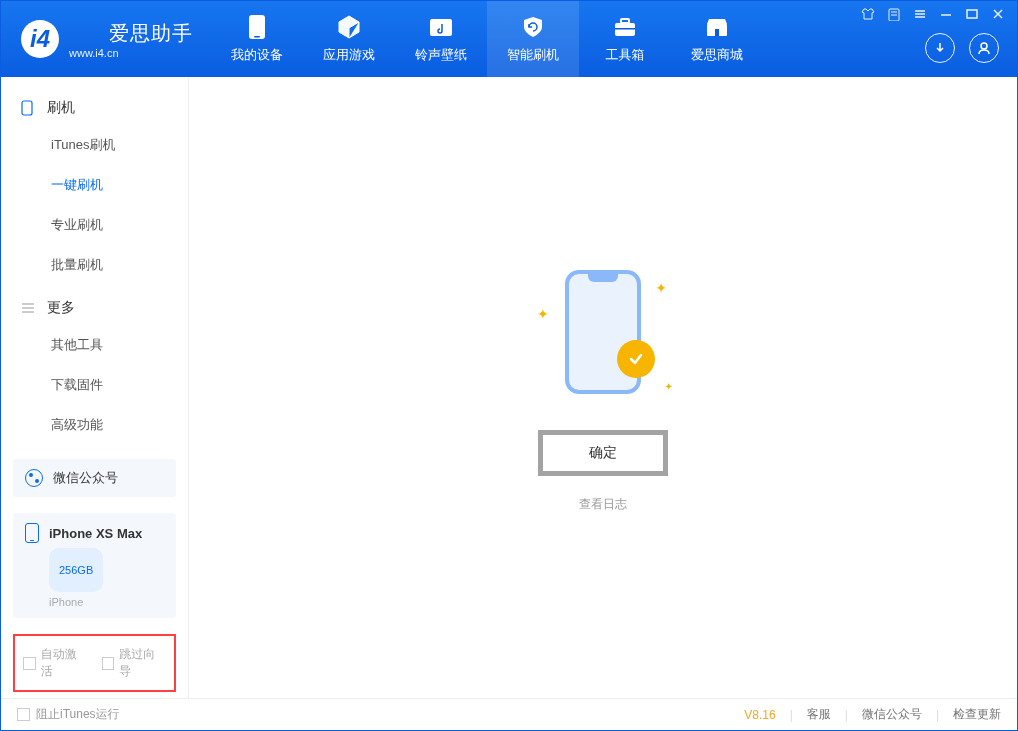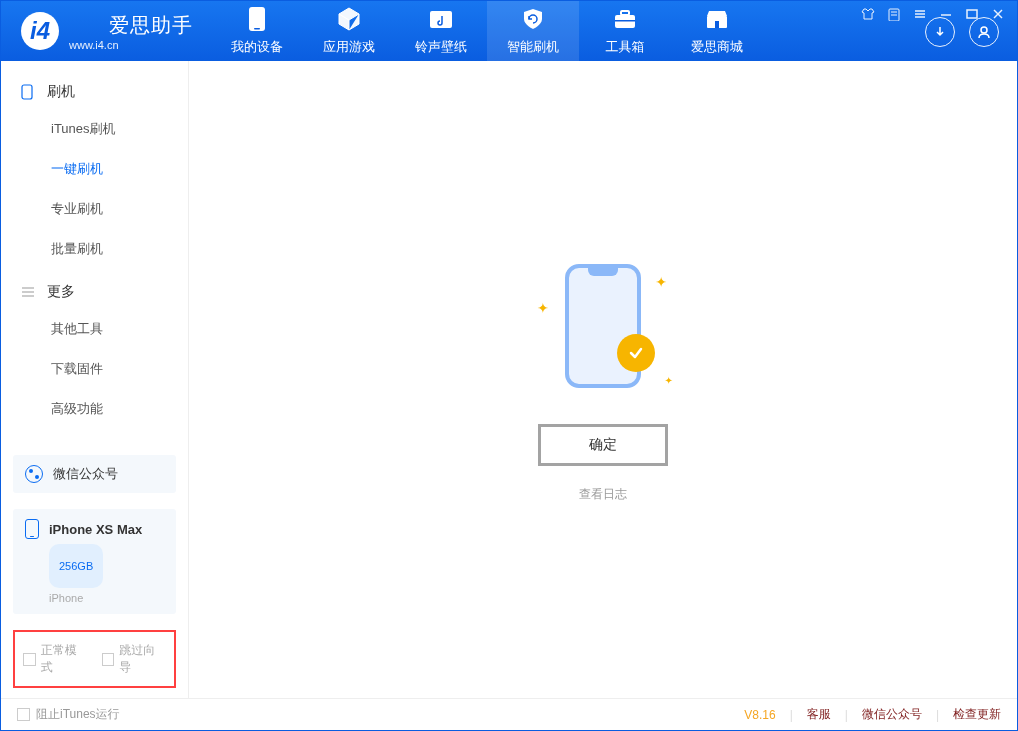--- a/index.html
+++ b/index.html
@@ -1,18 +1,18 @@
 <!DOCTYPE html>
 <html><head>
 <meta charset="utf-8">
 <style>
 * { box-sizing: border-box; margin: 0; padding: 0; }
 body { font-family: "Microsoft YaHei", Arial, sans-serif; font-size: 13px; color: #333; background: #fff; }
 .window { width: 1018px; height: 731px; border: 1px solid #0a5de0; display: flex; flex-direction: column; }
-.header { height: 60px; background: linear-gradient(to bottom, #1776f0, #0a5de0); display: flex; align-items: center; color: #fff; position: relative; }
+.header { height: 76px; background: linear-gradient(to bottom, #1776f0, #0a5de0); display: flex; align-items: center; color: #fff; position: relative; }
 .logo-block { display: flex; align-items: center; padding: 0 18px 0 20px; }
 .logo-circle { width: 38px; height: 38px; border-radius: 50%; background: #fff; display: flex; align-items: center; justify-content: center; margin-right: 10px; }
 .logo-circle span { color: #0a5de0; font-weight: bold; font-size: 24px; font-style: italic; }
 .logo-text .name { font-size: 20px; font-weight: 500; letter-spacing: 1px; margin-left: 40px; }
 .logo-text .url { font-size: 11px; opacity: 0.9; }
 .tabs { display: flex; height: 100%; }
 .tab { width: 92px; display: flex; flex-direction: column; align-items: center; justify-content: center; cursor: pointer; }
 .tab.active { background: rgba(255,255,255,0.12); }
 .tab-icon { width: 26px; height: 26px; margin-bottom: 6px; display: flex; align-items: center; justify-content: center; }
 .tab-label { font-size: 13px; }
@@ -44,27 +44,27 @@
 .chk-wrap { display: flex; align-items: center; gap: 5px; color: #aaa; font-size: 12px; }
 .chk { width: 13px; height: 13px; border: 1px solid #ccc; background: #fff; cursor: pointer; }
 .main { flex: 1; display: flex; flex-direction: column; align-items: center; justify-content: center; position: relative; }
 .success-ill { position: relative; width: 140px; height: 140px; margin-bottom: 28px; }
 .phone-shape { position: absolute; left: 32px; top: 8px; width: 76px; height: 124px; border: 4px solid #8bb8f8; border-radius: 14px; background: #eaf2fe; }
 .phone-notch { position: absolute; top: 0; left: 50%; transform: translateX(-50%); width: 30px; height: 8px; background: #8bb8f8; border-radius: 0 0 6px 6px; }
 .check-badge { position: absolute; right: 18px; bottom: 24px; width: 38px; height: 38px; background: #f7b500; border-radius: 50%; display: flex; align-items: center; justify-content: center; }
 .sparkle { position: absolute; color: #f7b500; font-size: 14px; }
 .sp1 { left: 4px; top: 44px; } .sp2 { right: 6px; top: 18px; } .sp3 { right: 0; bottom: 10px; font-size: 10px; }
 .success-title { font-size: 20px; color: #222; margin-bottom: 28px; }
-.ok-btn { min-width: 130px; padding: 9px 40px; border: 3px solid #a3a3a3; background: #fff; color: #333; cursor: pointer; font-size: 14px; margin-bottom: 20px; }
+.ok-btn { min-width: 130px; padding: 9px 40px; border: 5px solid #a3a3a3; background: #fff; color: #333; cursor: pointer; font-size: 14px; margin-bottom: 20px; }
 .log-link { color: #999; font-size: 12px; cursor: pointer; }
 .footer { height: 32px; border-top: 1px solid #eee; display: flex; align-items: center; padding: 0 16px; font-size: 12px; color: #999; }
 .footer .left { display: flex; align-items: center; gap: 6px; }
 .footer .right { margin-left: auto; display: flex; align-items: center; gap: 14px; }
 .footer .sep { color: #ddd; }
-.footer .link { cursor: pointer; color: #7f1d1d; }
+.footer .link { cursor: pointer; color: #737373; }
 svg { display: block; }
 </style>
 </head>
 <body>
 
 <div class="window">
   <div class="header">
     <div class="logo-block">
       <div class="logo-circle">
           <span>i4</span>
@@ -225,21 +225,21 @@
         <div class="dev-row">
           <span class="dev-phone-icon"></span>
           <span class="dev-name">iPhone XS Max</span>
         </div>
         <div class="dev-badge">256GB</div>
         <div class="dev-type">iPhone</div>
       </div>
       <div class="highlight-box">
         <div class="chk-wrap">
           <span class="chk"></span>
-          <span>正常模式</span>
+          <span>自动激活</span>
         </div>
         <div class="chk-wrap">
           <span class="chk"></span>
           <span>跳过向导</span>
         </div>
       </div>
     </div>
 
     <div class="main">
       <div class="success-ill">

